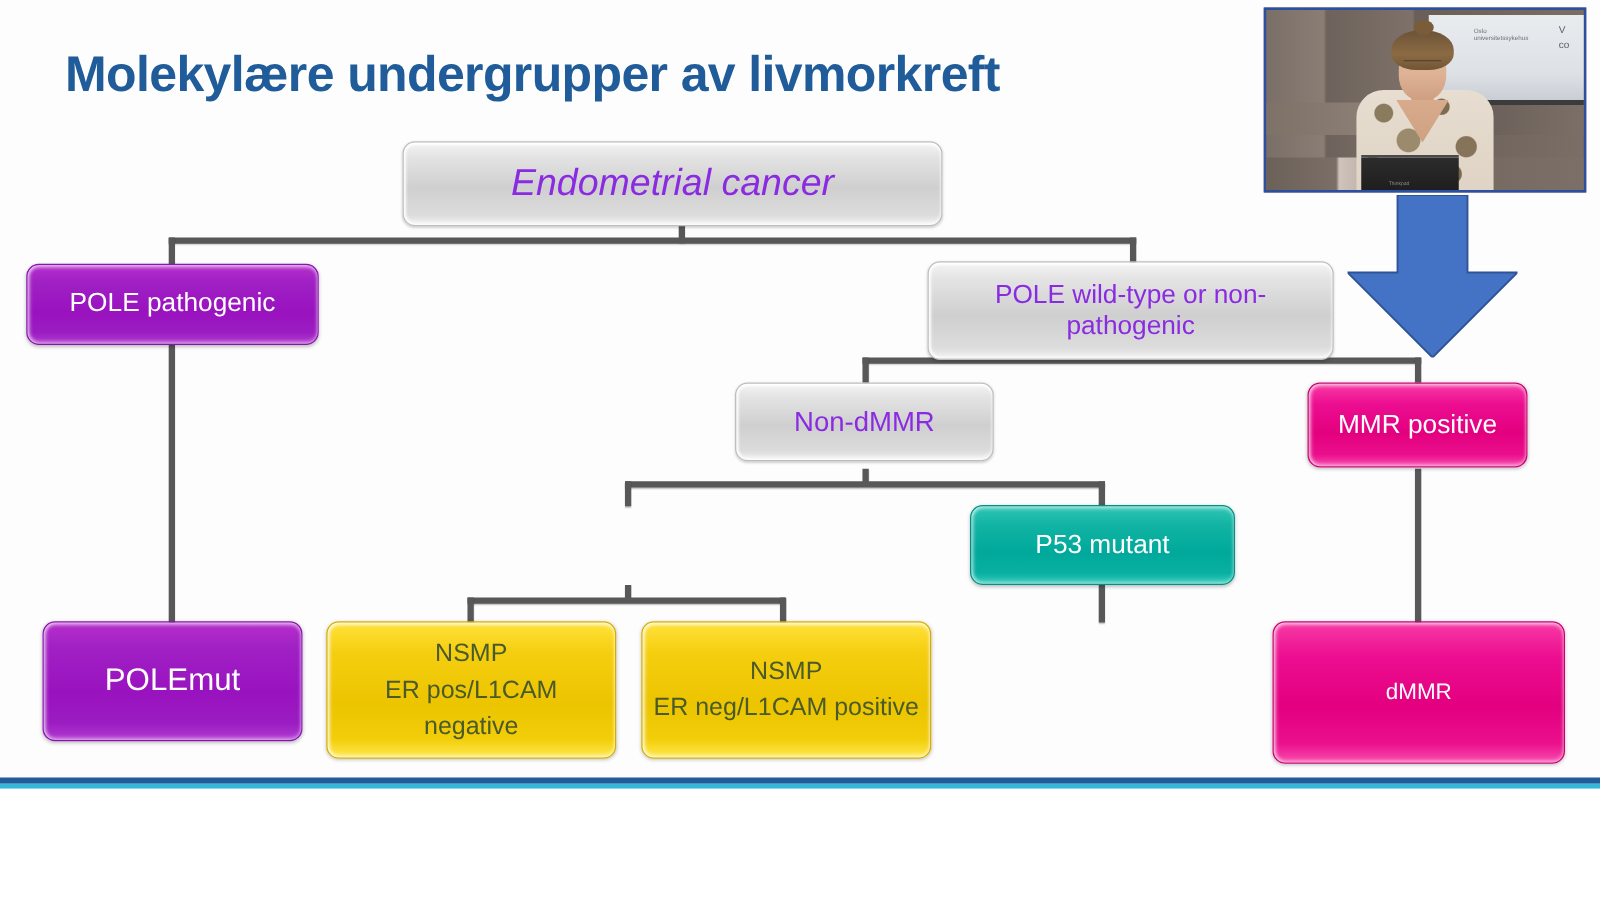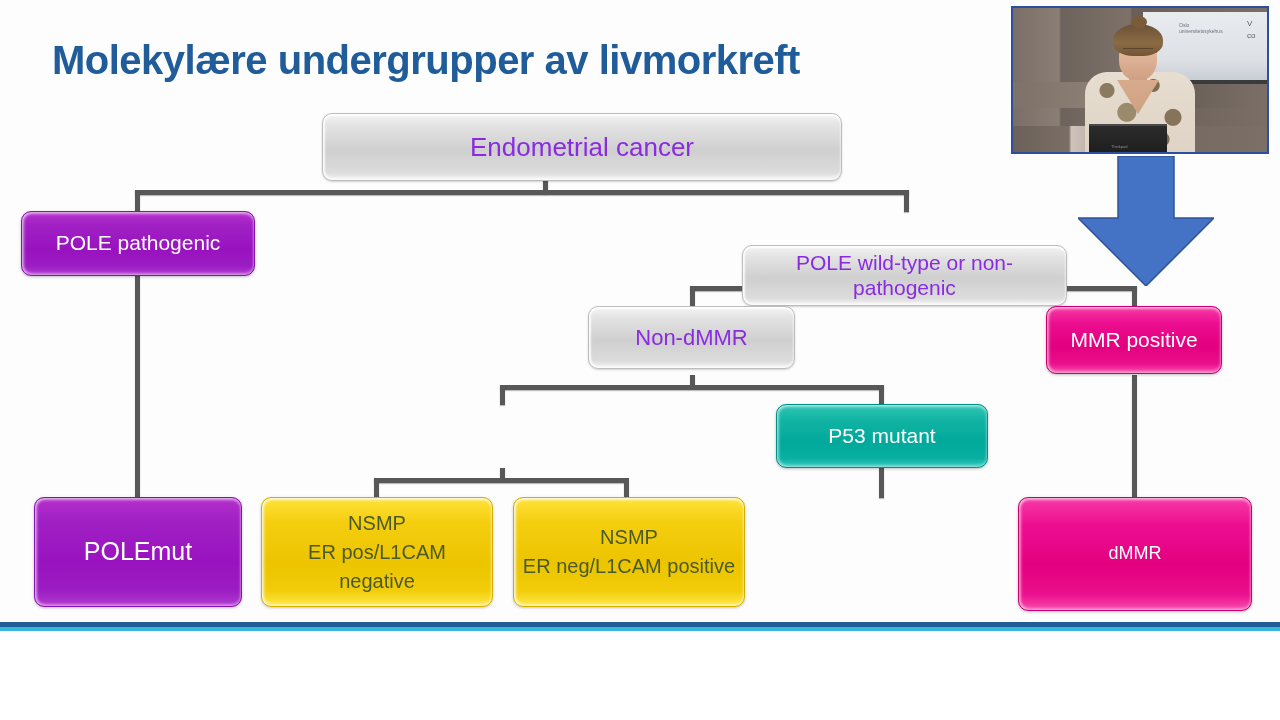--- a/index.html
+++ b/index.html
@@ -151,46 +151,46 @@
 
   <div class="conn v" style="left:500px;top:468px;height:12px;"></div>
   <div class="conn h" style="left:374px;top:478px;width:254px;"></div>
   <div class="conn v" style="left:374px;top:478px;height:20px;"></div>
   <div class="conn v" style="left:624px;top:478px;height:20px;"></div>
 
   <div class="conn v" style="left:135px;top:276px;height:222px;"></div>
   <div class="conn v" style="left:879px;top:468px;height:30px;"></div>
   <div class="conn v" style="left:1132px;top:375px;height:123px;"></div>
 
-  <div class="node grey" style="left:322px;top:113px;width:520px;height:68px;font-size:26px;">
+  <div class="node grey" style="left:322px;top:113px;width:432px;height:68px;font-size:30px;font-style:italic;">
     <span class="lbl">Endometrial cancer</span>
   </div>
 
   <div class="node purple" style="left:21px;top:211px;width:234px;height:65px;font-size:21px;justify-content:flex-end;">
     <span class="lbl">POLE pathogenic</span>
   </div>
 
-  <div class="node grey" style="left:742px;top:209px;width:325px;height:61px;font-size:21px;margin-top:36px;">
+  <div class="node grey" style="left:742px;top:209px;width:325px;height:79px;font-size:21px;">
     <span class="lbl">POLE wild-type or non-pathogenic</span>
   </div>
 
   <div class="node grey" style="left:588px;top:306px;width:207px;height:63px;font-size:22px;">
     <span class="lbl">Non-dMMR</span>
   </div>
 
   <div class="node magenta" style="left:1046px;top:306px;width:176px;height:68px;font-size:21px;white-space:pre-line;">
     <span class="lbl">MMR positive</span>
   </div>
 
 
   <div class="node teal" style="left:776px;top:404px;width:212px;height:64px;font-size:21px;">
     <span class="lbl">P53 mutant</span>
   </div>
 
-  <div class="node purple" style="left:34px;top:497px;width:208px;height:110px;font-size:25px;">
+  <div class="node purple" style="left:34px;top:497px;width:208px;height:96px;font-size:25px;">
     <span class="lbl">POLEmut</span>
   </div>
 
   <div class="node yellow" style="left:261px;top:497px;width:232px;height:110px;font-size:20px;white-space:pre-line;line-height:1.45;">
     <span class="lbl">NSMP
 ER pos/L1CAM negative</span>
   </div>
 
   <div class="node yellow" style="left:513px;top:497px;width:232px;height:110px;font-size:20px;white-space:pre-line;line-height:1.45;">
     <span class="lbl">NSMP

